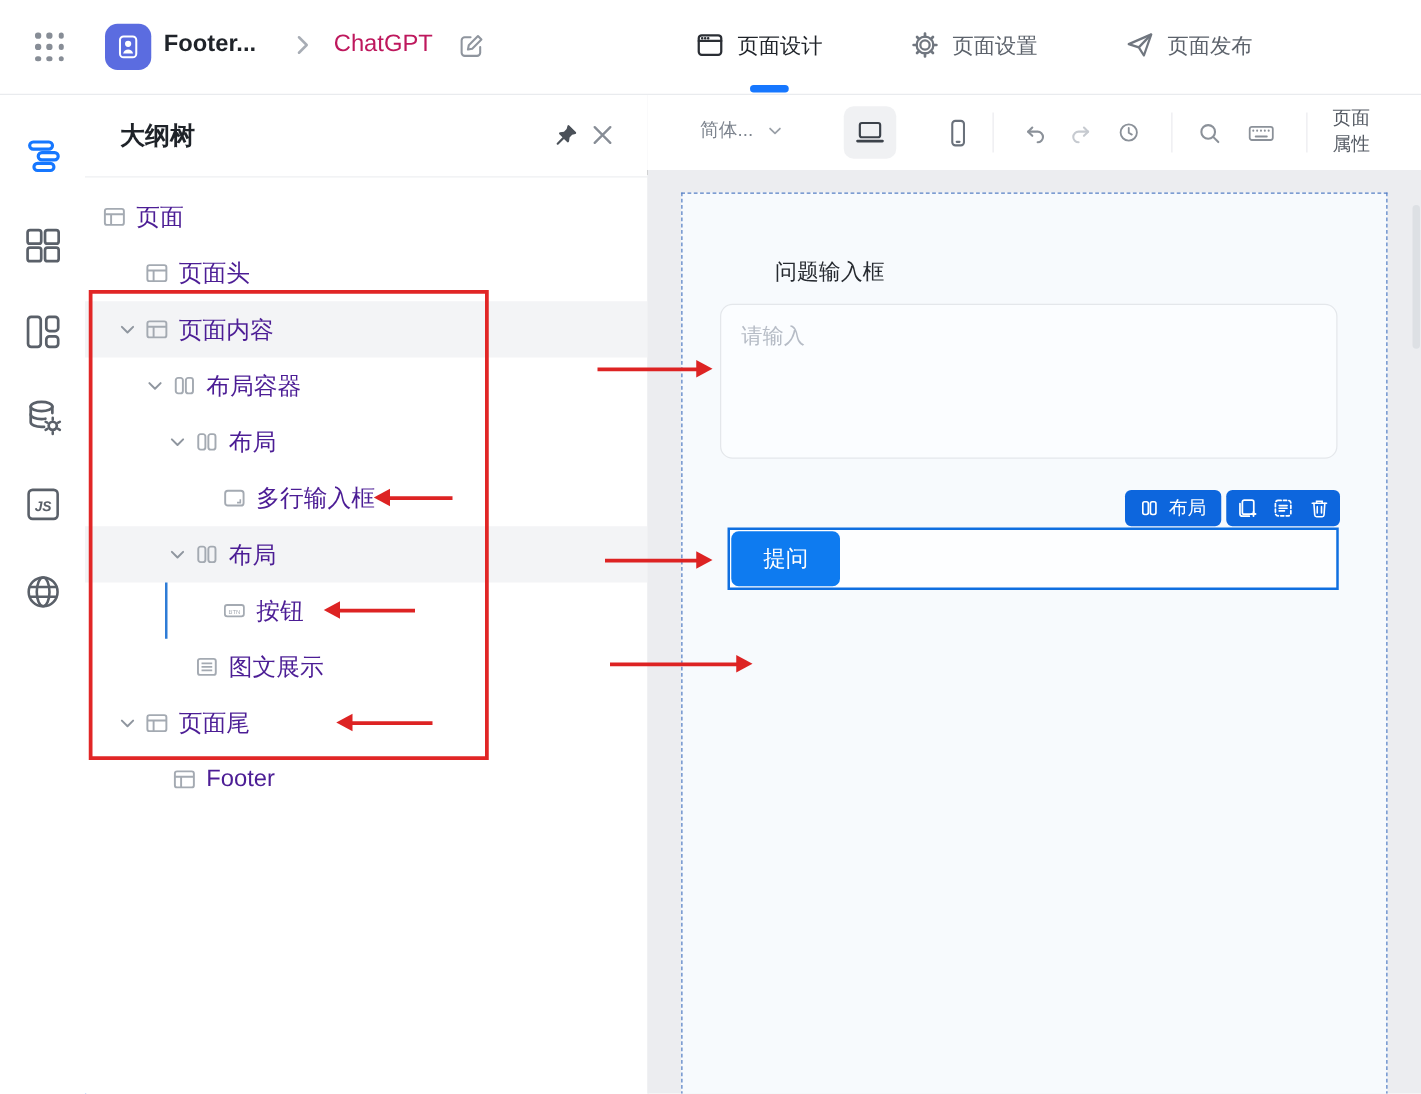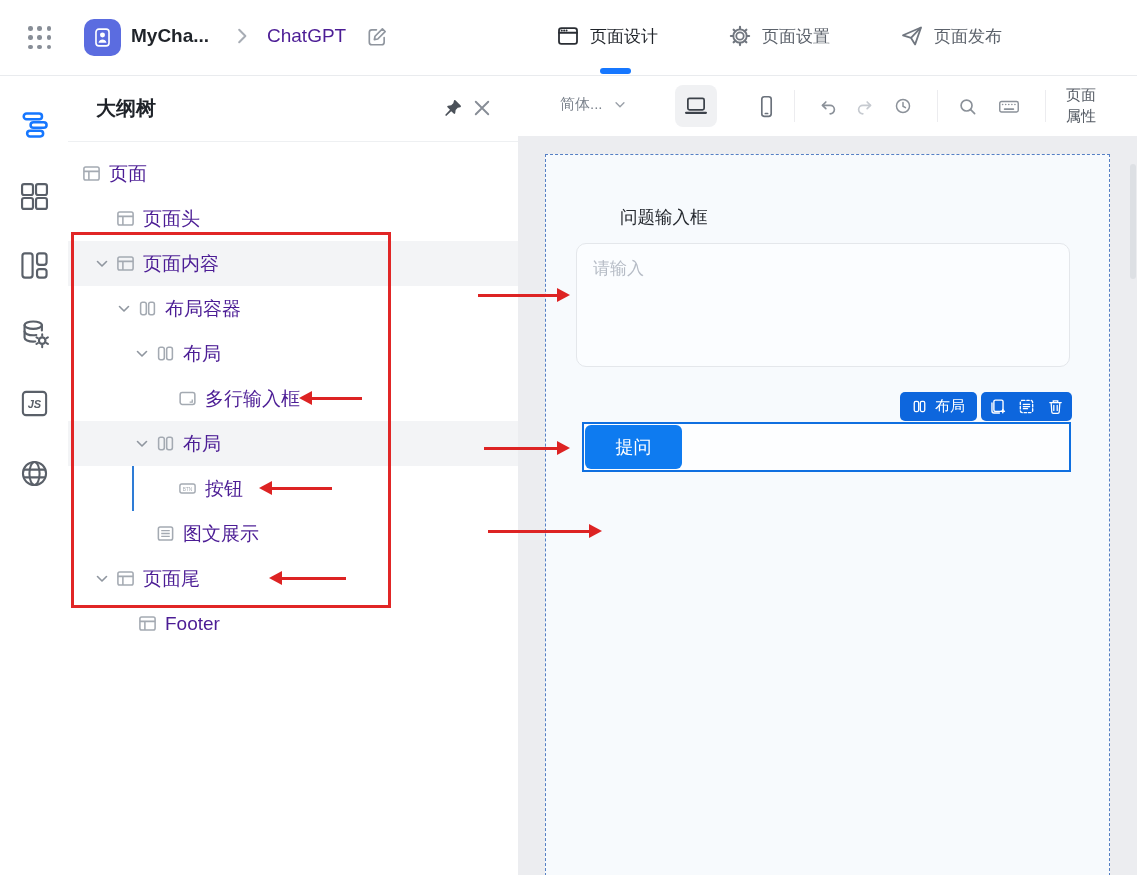--- a/index.html
+++ b/index.html
@@ -9,21 +9,21 @@
     -webkit-font-smoothing:antialiased;color:#1f2329;
   }
   svg{display:block}
   
   .topbar{position:absolute;left:0;top:0;width:1137px;height:75px;background:#fff;border-bottom:1px solid #e9ebee;z-index:5;}
   .grid-dots{position:absolute;left:28px;top:26px;width:24px;height:24px;display:grid;grid-template-columns:repeat(3,1fr);gap:4px;}
   .grid-dots i{width:4.5px;height:4.5px;border-radius:50%;background:#878d96;}
   .avatar{position:absolute;left:84px;top:19px;width:37px;height:37px;border-radius:10px;background:#5b6ce0;display:flex;align-items:center;justify-content:center;}
   .crumb-name{position:absolute;left:131px;top:25px;font-size:19px;font-weight:600;color:#1f2329;}
   .crumb-chev{position:absolute;left:233px;top:27px;color:#a8adb5;}
-  .crumb-page{position:absolute;left:267px;top:25px;font-size:19px;color:#4c1d95;}
+  .crumb-page{position:absolute;left:267px;top:25px;font-size:19px;color:#be185d;}
   .edit-ic{position:absolute;left:366px;top:26px;color:#8f959e;}
   .tab{position:absolute;top:24px;display:flex;align-items:center;gap:10px;font-size:17px;cursor:pointer;}
   .tab .tic{color:#2a2e34}
   .tab.inactive{color:#5c626b}
   .tab.inactive .tic{color:#70767f}
   .tab.active{color:#1f2329;font-weight:500;}
   .tab-underline{position:absolute;left:600px;top:68px;width:31px;height:6px;border-radius:3px;background:#1677ff;}
   
   .rail{position:absolute;left:0;top:76px;width:68px;height:799px;background:#fff;border-right:1px solid #3b82f6;font-style:italic;}
   .rail-item{position:absolute;left:0;width:68px;height:52px;display:flex;align-items:center;justify-content:center;color:#5a6069;cursor:pointer;}
@@ -55,21 +55,21 @@
   .page{position:absolute;left:27px;top:18px;width:563px;height:740px;background:#f7fafd;border:1px dashed #557fc4;}
   .q-label{position:absolute;left:30px;top:50px;font-size:17.5px;color:#262a30;margin-left:44px;}
   .q-input{position:absolute;left:30px;top:88px;width:494px;height:124px;box-sizing:border-box;border:1px solid #e4e7eb;border-radius:10px;background:#fbfdff;resize:none;outline:none;padding:13px 16px;font-size:17px;font-family:inherit;color:#333;}
   .q-input::placeholder{color:#b6bcc6;}
   .sel-tools{position:absolute;top:237px;right:37px;display:flex;gap:4px;height:29px;}
   .pill{background:#0d66dd;border-radius:5px;display:flex;align-items:center;color:#fff;cursor:pointer;}
   .pill.lab{padding:0 12px;gap:8px;font-size:15px;}
   .pill.acts{padding:0 8px;gap:12px;}
   .pill .pic{display:flex;cursor:pointer;}
   .sel-box{position:absolute;left:36px;top:267px;width:489px;height:50px;box-sizing:border-box;border:2px solid #0f6fe0;background:#fdfeff;}
-  .ask-btn{position:absolute;left:1px;top:1px;bottom:1px;width:97px;background:#0e7bf0;border-radius:6px;color:#fff;font-size:18px;display:flex;align-items:center;justify-content:center;cursor:pointer;}
+  .ask-btn{position:absolute;left:1px;top:1px;bottom:1px;width:87px;background:#0e7bf0;border-radius:6px;color:#fff;font-size:18px;display:flex;align-items:center;justify-content:center;cursor:pointer;}
   .scrollthumb{position:absolute;right:1px;top:28px;width:6px;height:115px;border-radius:3px;background:#dde0e4;}
   
   .anno{position:absolute;pointer-events:none;z-index:20;}
   .red-rect{border:3px solid #e12626;}
   .aline{position:absolute;height:3px;background:#dd2323;}
   .ahead-l{position:absolute;width:0;height:0;border-top:7px solid transparent;border-bottom:7px solid transparent;border-right:13px solid #dd2323;}
   .ahead-r{position:absolute;width:0;height:0;border-top:7px solid transparent;border-bottom:7px solid transparent;border-left:13px solid #dd2323;}
   .blue-guide{position:absolute;left:132px;top:466px;width:2px;height:45px;background:#2e7cd6;z-index:4;}
 </style>
 </head>
@@ -87,21 +87,21 @@
       <i></i>
       <i></i>
     </div>
   <div class="avatar">
     <svg width="23" height="23" viewBox="0 0 24 24" fill="none" stroke="#fff" stroke-width="1.7">
       <rect x="5.2" y="3.3" width="13.6" height="17.4" rx="3"></rect>
       <circle cx="12" cy="9.4" r="2.6" fill="#fff" stroke="none"></circle>
       <path d="M7.8 17.6c.6-2.2 2.2-3.4 4.2-3.4s3.6 1.2 4.2 3.4" fill="#fff" stroke="none"></path>
     </svg>
   </div>
-  <span class="crumb-name">MyCha...</span>
+  <span class="crumb-name">Footer...</span>
   <span class="crumb-chev">
     <svg width="18" height="18" viewBox="0 0 16 16" fill="none" stroke="currentColor" stroke-width="1.8" stroke-linecap="round" stroke-linejoin="round">
         <path d="M5.5 2.5 11 8l-5.5 5.5"></path>
       </svg>
   </span>
   <span class="crumb-page">ChatGPT</span>
   <span class="edit-ic">
     <svg width="22" height="22" viewBox="0 0 20 20" fill="none" stroke="currentColor" stroke-width="1.5" stroke-linecap="round" stroke-linejoin="round">
       <path d="M16.5 10.5v4.2a2.3 2.3 0 0 1-2.3 2.3H5.3A2.3 2.3 0 0 1 3 14.7V5.8a2.3 2.3 0 0 1 2.3-2.3h4.2"></path>
       <path d="M14.9 2.6l2.5 2.5-6.7 6.7-3.1.6.6-3.1z"></path>

